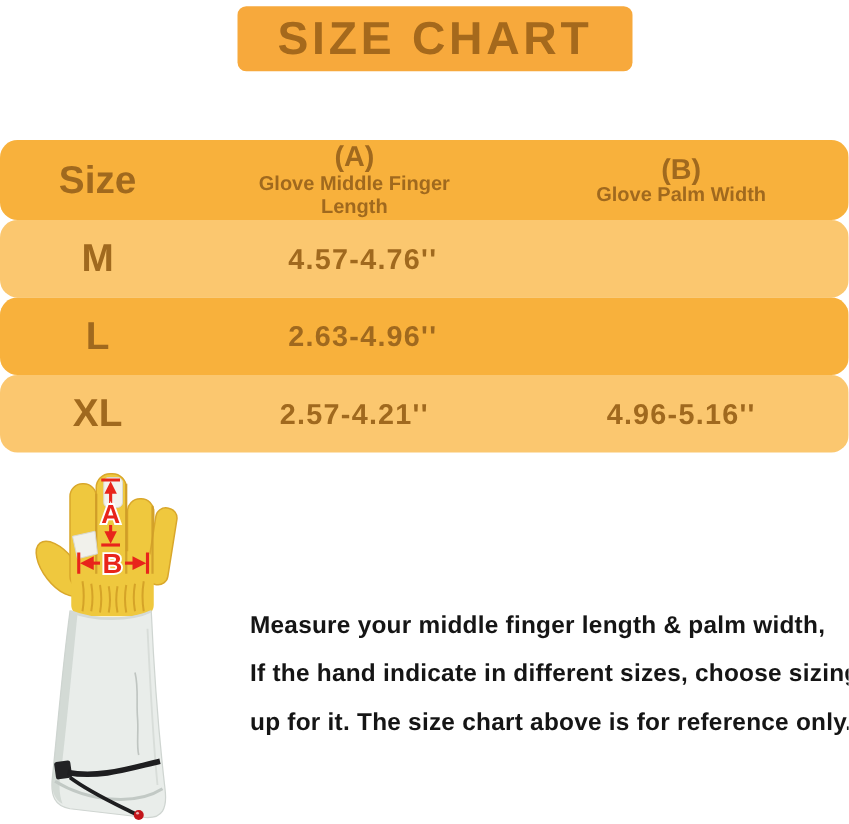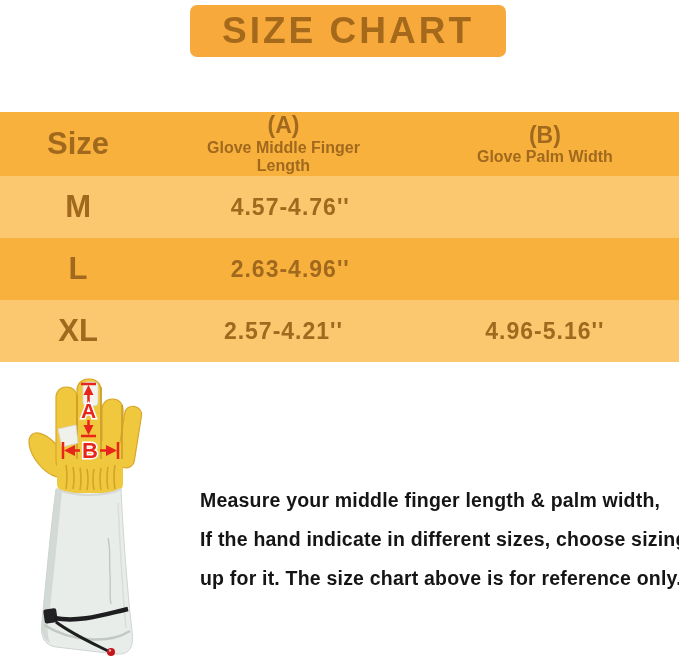--- a/index.html
+++ b/index.html
@@ -11,21 +11,21 @@
   .banner{
     position:absolute;left:177px;top:5px;width:316px;height:52px;
     background:#F7A93C;border-radius:7px;
     display:flex;align-items:center;justify-content:center;margin-left:13px;
   }
   .banner .banner-text{
     font-size:37px;font-weight:bold;letter-spacing:3px;color:#A5691C;
   }
   
   .size-table{position:absolute;left:0;top:112px;width:679px;}
-  .t-row{display:flex;width:100%;align-items:center;}
+  .t-row{display:flex;width:100%;align-items:center;border-radius:14px;}
   .t-row.dark{background:#F8B13C;}
   .t-row.light{background:#FBC76F;}
   .t-row.header{height:64px;}
   .t-row.data{height:62px;}
   .cell{
     display:flex;flex-direction:column;align-items:center;justify-content:center;
     color:#A0691E;font-weight:bold;text-align:center;
   }
   .c1{width:23%;}
   .c2{width:37.5%;}

